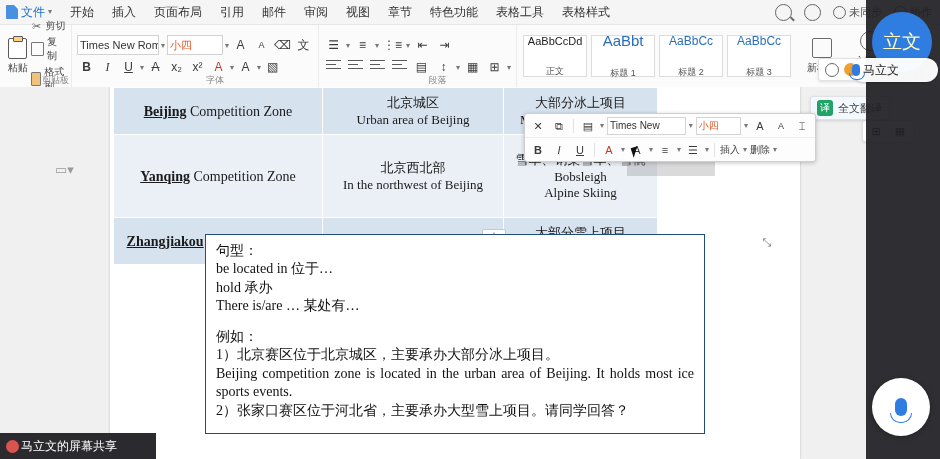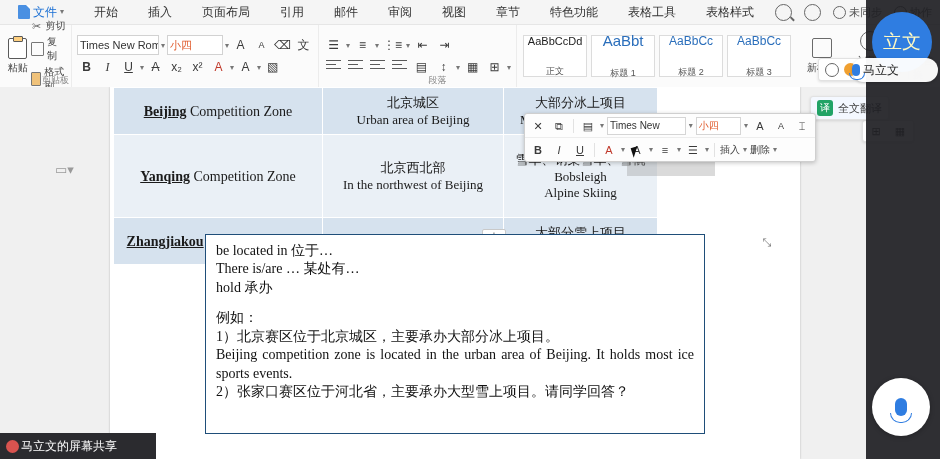--- a/index.html
+++ b/index.html
@@ -25,21 +25,20 @@
     align-items: center;
     font-size: 12px;
     color: #333;
     position: relative;
   }
   .menubar .mi {
     padding: 0 9px;
     line-height: 24px;
     white-space: nowrap;
     cursor: default;
-    margin-left: 12px;
   }
   .menubar .mi.file {
     display: flex;
     align-items: center;
     gap: 3px;
     color: #1a6fd4;
     padding-left: 6px;
   }
   .file-glyph {
     width: 12px;
@@ -574,20 +573,21 @@
       <span class="caret">▾</span>
       <span class="tbtn strike">A</span>
       <span class="tbtn">x₂</span>
       <span class="tbtn">x²</span>
       <span class="tbtn redA">A</span>
       <span class="caret">▾</span>
       <span class="tbtn">A</span>
       <span class="caret">▾</span>
       <span class="tbtn">▧</span>
     </div>
+    <div class="glabel">字体</div>
   </div>
 
   <div class="rgroup para-group">
     <div class="pg-row">
       <span class="tbtn">☰</span>
       <span class="caret">▾</span>
       <span class="tbtn">≡</span>
       <span class="caret">▾</span>
       <span class="tbtn">⋮≡</span>
       <span class="caret">▾</span>
@@ -696,23 +696,24 @@
     </tbody>
       </table>
 
     <div class="sel-hl"></div>
     <div class="cursor"></div>
 
     <div class="plus-handle">+</div>
     <div class="resize-handle">⤡</div>
 
     <div class="textbox">
+      <p>句型：</p>
       <p>be located in 位于…</p>
+      <p>hold 承办</p>
       <p>There is/are …  某处有…</p>
-      <p>hold 承办</p>
       <div class="tb-gap"></div>
       <p>例如：</p>
       <p>1）北京赛区位于北京城区，主要承办大部分冰上项目。</p>
       <p class="tb-just">Beijing competition zone is located in the urban area of Beijing. It holds most ice sports events.</p>
       <p>2）张家口赛区位于河北省，主要承办大型雪上项目。请同学回答？</p>
     </div>
   </div>
 </div>
 
 <div class="minibar">

